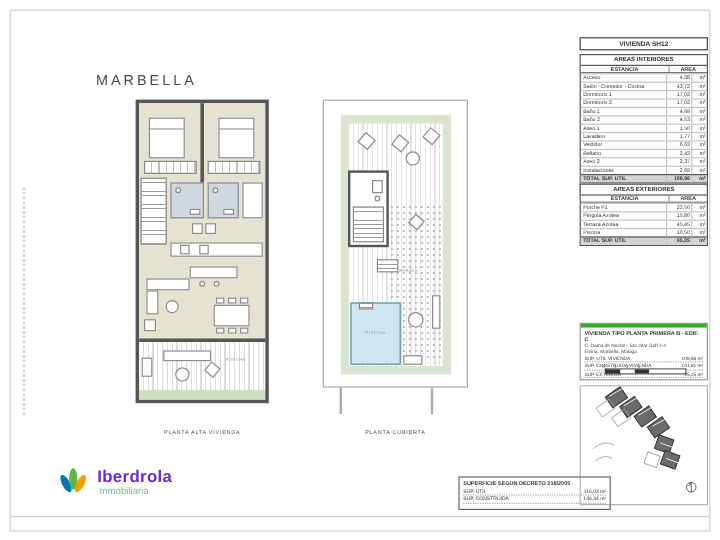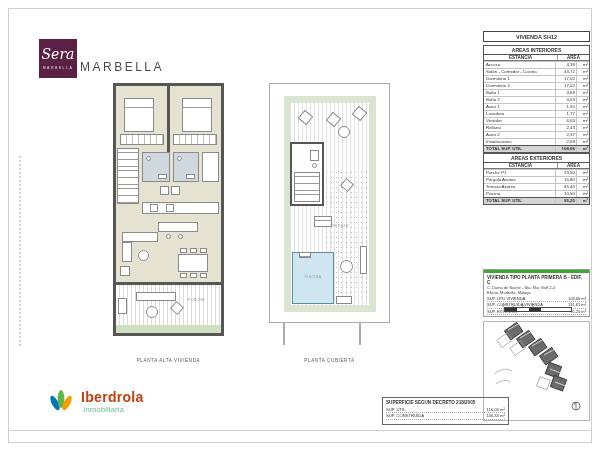--- a/index.html
+++ b/index.html
@@ -80,34 +80,30 @@
   
   .keyplan{position:absolute;left:474px;top:312px;width:107px;height:100px;border:1px solid #b5b5b5;box-sizing:border-box;}
 
   
   .decree{position:absolute;left:373px;top:388px;width:127px;height:28px;border:1px solid #666;box-sizing:border-box;padding:2px 3px;}
   .dtitle{font-size:4.6px;font-weight:bold;margin-bottom:2px;}
   .decree .irow{margin:0;font-size:4.2px;}
 
   
   .ib{position:absolute;left:38px;top:378px;width:130px;height:40px;}
-  .ibname{position:absolute;left:34px;top:2px;font-size:14px;font-weight:bold;color:#c2410c;letter-spacing:.3px;}
+  .ibname{position:absolute;left:34px;top:2px;font-size:14px;font-weight:bold;color:#6d28d9;letter-spacing:.3px;}
   .ibsub{position:absolute;left:36px;top:18px;font-size:8px;color:#6fbf8a;}
 
   .footline{position:absolute;left:0;right:0;top:421px;height:1px;background:#cfcfcf;}
 </style>
 </head>
 <body>
 
 <div class="sheet">
 
-  <div class="logo-sq">
-    <div class="logo-script">Sera</div>
-    <div class="logo-micro">MARBELLA</div>
-  </div>
   <div class="wordmark">MARBELLA</div>
 
   <div class="microtext"></div>
 
   <div class="planL">
     <div class="interior"></div>
     <div class="wallV"></div>
     <div class="wallF"></div>
 
     <div class="furn" style="left:8px;top:12px;width:30px;height:34px;">

